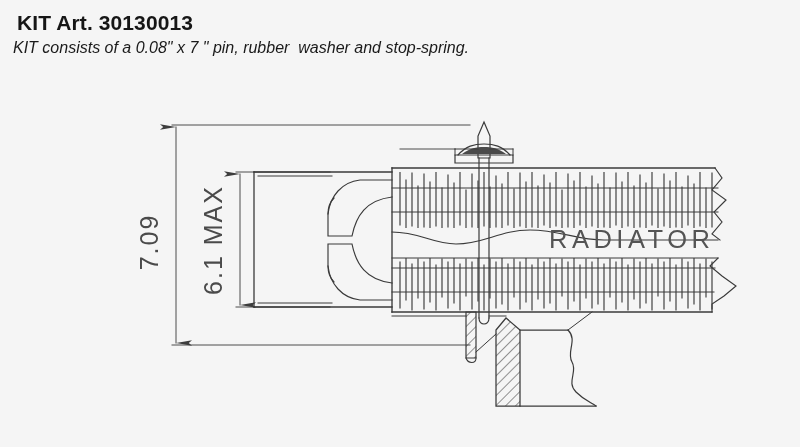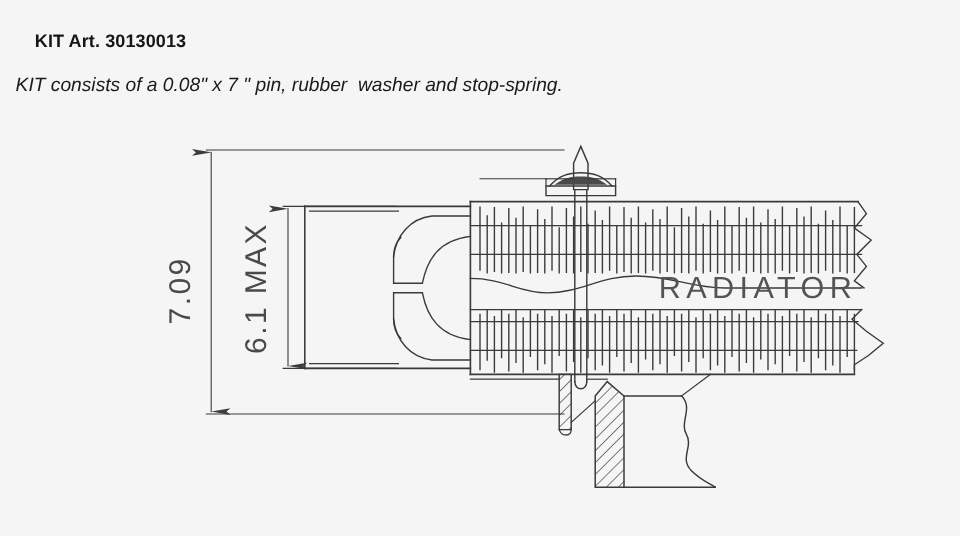--- a/index.html
+++ b/index.html
@@ -24,25 +24,25 @@
     position: absolute;
     left: 0;
     top: 0;
     width: 800px;
     padding: 9px 0 0 13px;
     box-sizing: border-box;
   }
   #kit-title {
     font-family: "Liberation Sans", sans-serif;
     font-weight: bold;
-    font-size: 15px;
+    font-size: 21px;
     color: #161616;
     letter-spacing: 0.1px;
     line-height: 20px;
-    margin: 16px;
+    margin: 4px;
   }
   #kit-desc {
     font-family: "Liberation Sans", sans-serif;
     font-style: italic;
     font-size: 16px;
     color: #1a1a1a;
     line-height: 21px;
     margin: 2px 0 0 0;
     white-space: pre;
   }

